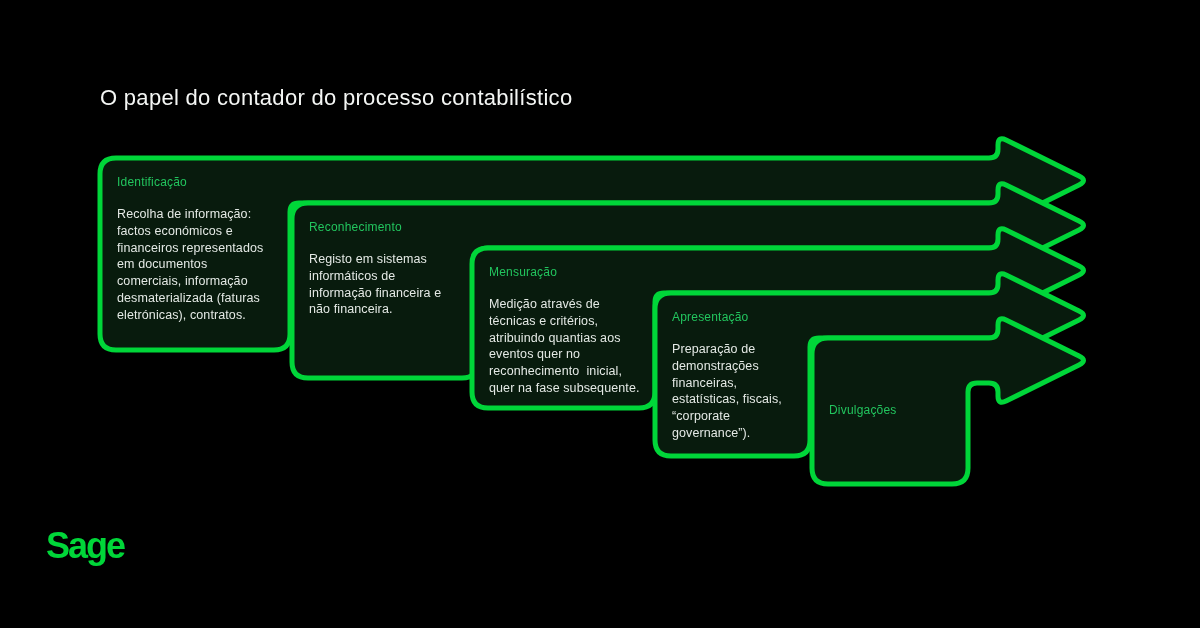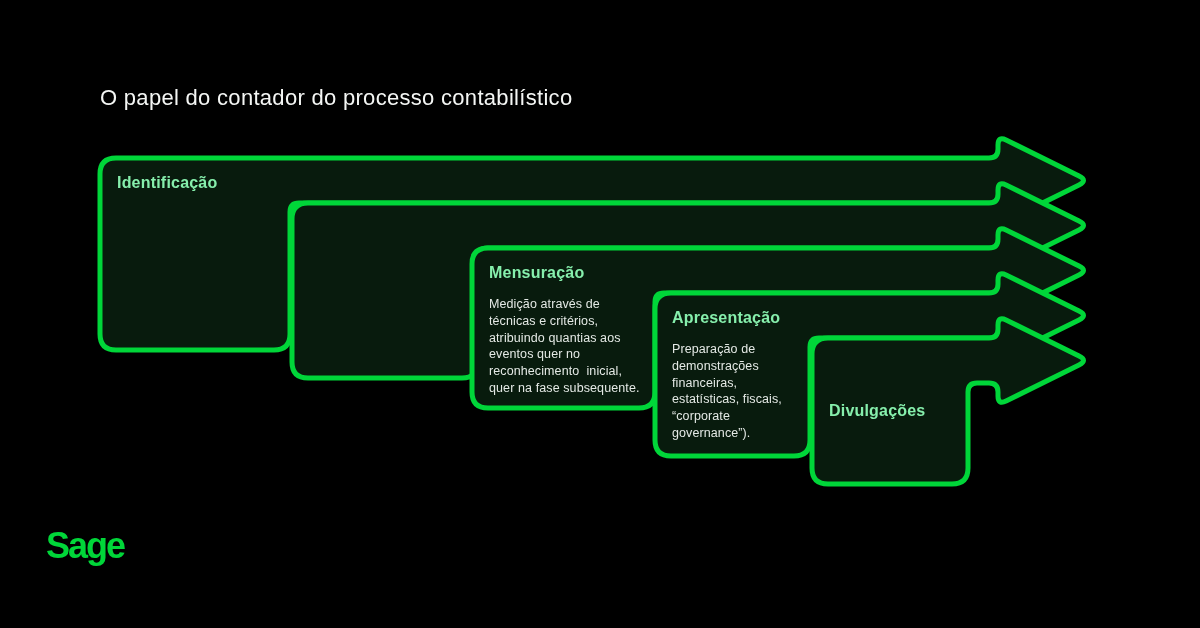--- a/index.html
+++ b/index.html
@@ -35,25 +35,25 @@
     stroke: var(--accent, #00D639);
     stroke-width: 5;
     stroke-linejoin: round;
   }
   .step-text {
     position: absolute;
     color: #FFFFFF;
   }
   .step-title {
     margin: 0 0 14px 0;
-    font-size: 16px;
+    font-size: 12px;
     line-height: 19px;
-    font-weight: 700;
+    font-weight: 400;
     letter-spacing: 0.2px;
-    color: #86efac;
+    color: #22c55e;
   }
   .step-body {
     margin: 0;
     font-size: 12.5px;
     line-height: 16.8px;
     letter-spacing: 0.1px;
     color: #E4E9E5;
     white-space: pre;
   }
   .logo {
@@ -77,22 +77,36 @@
   <svg class="arrows" width="1200" height="628" viewBox="0 0 1200 628" aria-hidden="true">
     <path class="arrow-shape" id="arrow-path-0" d="M100.0 174.0Q100 158 116.0 158.0L989.0 158.0Q998 158 998.0 149.0L998.0 145.0Q998 136 1006.1 140.0L1079.0 176.1Q1088 180.5 1079.0 184.9L1006.1 221.0Q998 225 998.0 216.0L998.0 212.0Q998 203 989.0 203.0L299.0 203.0Q290 203 290.0 212.0L290.0 334.0Q290 350 274.0 350.0L116.0 350.0Q100 350 100.0 334.0Z"></path>
     <path class="arrow-shape" id="arrow-path-1" d="M292.0 219.0Q292 203 308.0 203.0L989.0 203.0Q998 203 998.0 194.0L998.0 190.0Q998 181 1006.1 185.0L1079.0 221.1Q1088 225.5 1079.0 229.9L1006.1 266.0Q998 270 998.0 261.0L998.0 257.0Q998 248 989.0 248.0L487.0 248.0Q478 248 478.0 257.0L478.0 362.0Q478 378 462.0 378.0L308.0 378.0Q292 378 292.0 362.0Z"></path>
     <path class="arrow-shape" id="arrow-path-2" d="M472.0 264.0Q472 248 488.0 248.0L989.0 248.0Q998 248 998.0 239.0L998.0 235.0Q998 226 1006.1 230.0L1079.0 266.1Q1088 270.5 1079.0 274.9L1006.1 311.0Q998 315 998.0 306.0L998.0 302.0Q998 293 989.0 293.0L664.0 293.0Q655 293 655.0 302.0L655.0 392.0Q655 408 639.0 408.0L488.0 408.0Q472 408 472.0 392.0Z"></path>
     <path class="arrow-shape" id="arrow-path-3" d="M655.0 309.0Q655 293 671.0 293.0L989.0 293.0Q998 293 998.0 284.0L998.0 280.0Q998 271 1006.1 275.0L1079.0 311.1Q1088 315.5 1079.0 319.9L1006.1 356.0Q998 360 998.0 351.0L998.0 347.0Q998 338 989.0 338.0L819.0 338.0Q810 338 810.0 347.0L810.0 440.0Q810 456 794.0 456.0L671.0 456.0Q655 456 655.0 440.0Z"></path>
     <path class="arrow-shape" id="arrow-path-4" d="M812.0 354.0Q812 338 828.0 338.0L989.0 338.0Q998 338 998.0 329.0L998.0 325.0Q998 316 1006.1 320.0L1079.0 356.1Q1088 360.5 1079.0 364.9L1006.1 401.0Q998 405 998.0 396.0L998.0 392.0Q998 383 989.0 383.0L977.0 383.0Q968 383 968.0 392.0L968.0 468.0Q968 484 952.0 484.0L828.0 484.0Q812 484 812.0 468.0Z"></path>
   </svg>
 
   <div class="step-text" style="left:117px; top:173px; width:160px;">
     <h2 class="step-title">Identificação</h2>
+    <p class="step-body">Recolha de informação:
+factos económicos e
+financeiros representados
+em documentos
+comerciais, informação
+desmaterializada (faturas
+eletrónicas), contratos.</p>
   </div>
 
+  <div class="step-text" style="left:309px; top:218px; width:156px;">
+    <h2 class="step-title">Reconhecimento</h2>
+    <p class="step-body">Registo em sistemas
+informáticos de
+informação financeira e
+não financeira.</p>
+  </div>
 
   <div class="step-text" style="left:489px; top:263px; width:155px;">
     <h2 class="step-title">Mensuração</h2>
     <p class="step-body">Medição através de
 técnicas e critérios,
 atribuindo quantias aos
 eventos quer no
 reconhecimento  inicial,
 quer na fase subsequente.</p>
   </div>

